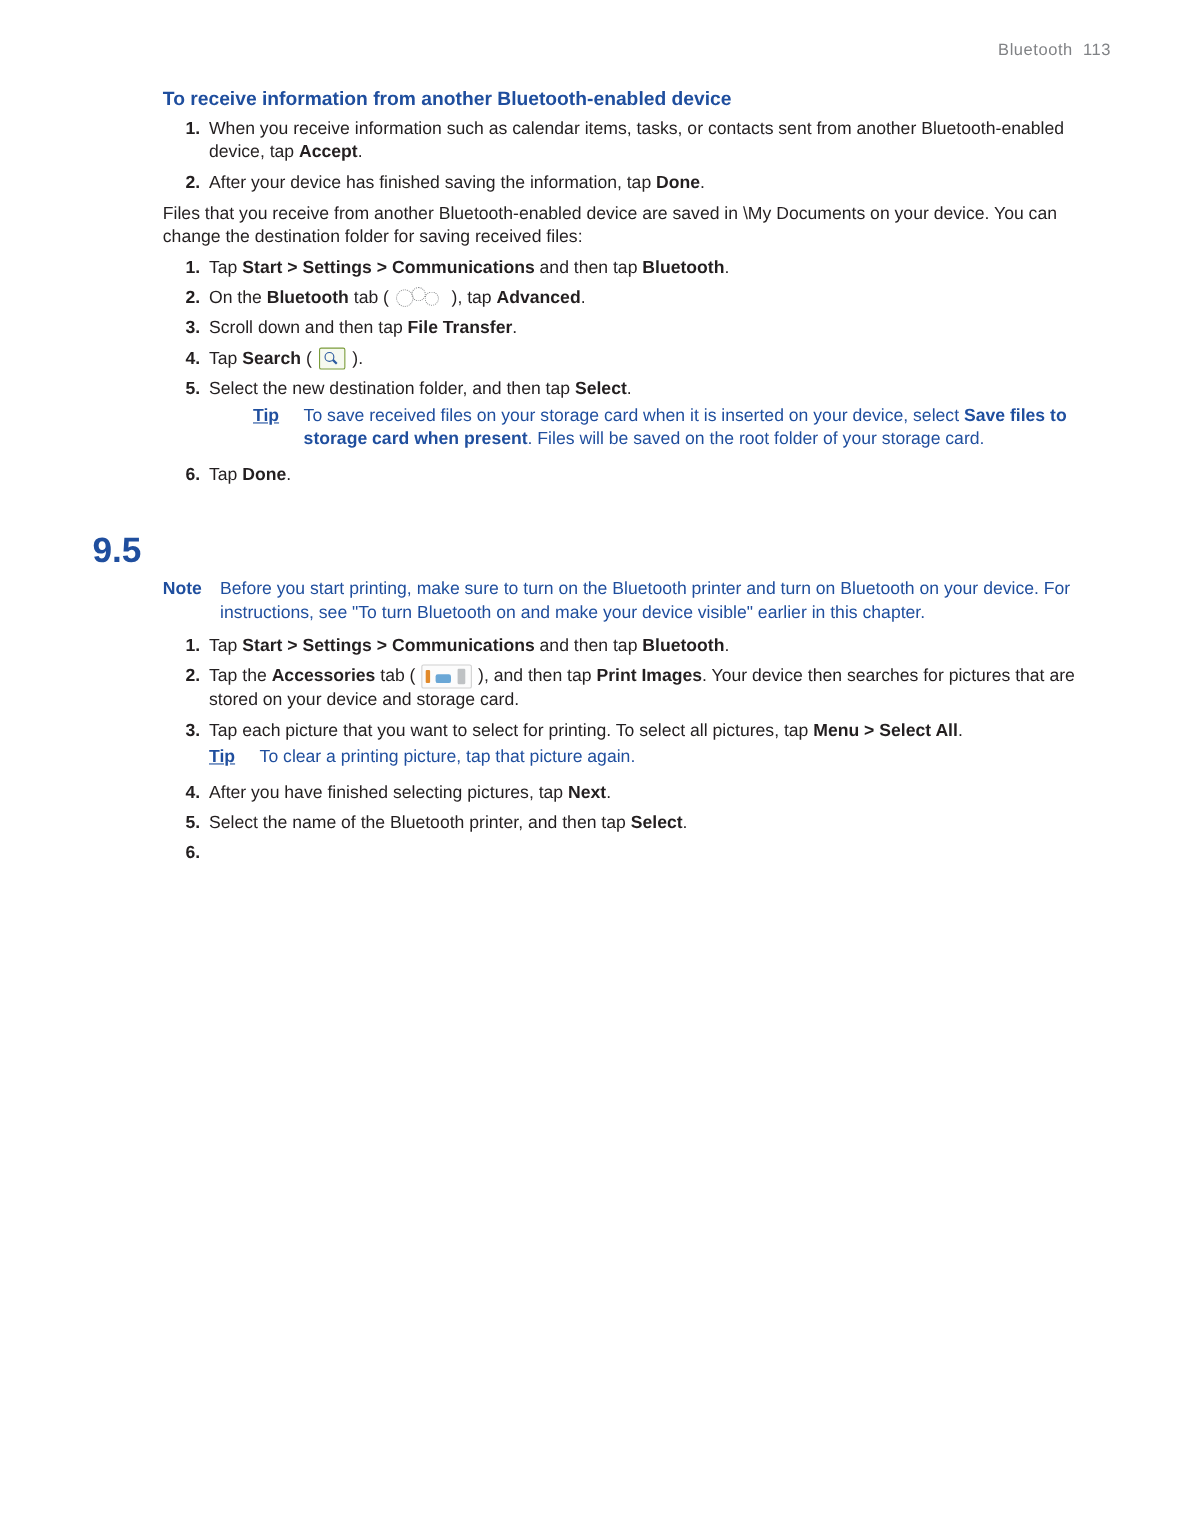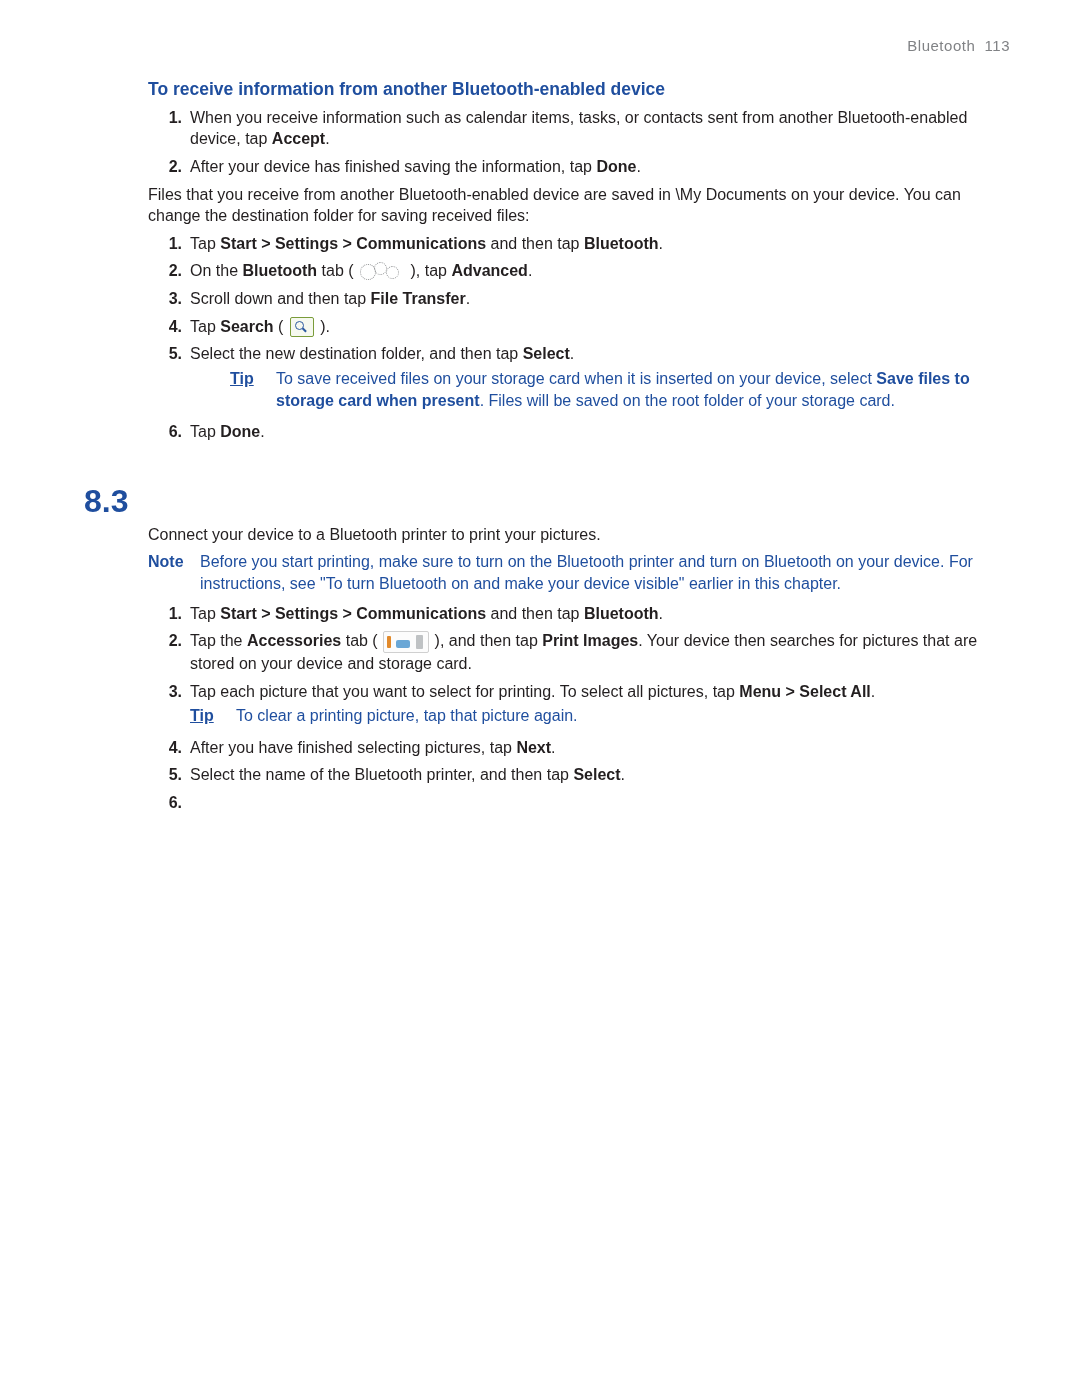--- a/index.html
+++ b/index.html
@@ -200,23 +200,22 @@
         <div class="tip-body"><span>To save received files on your storage card when it is inserted on your device, select </span><b>Save files to storage card when present</b><span>. Files will be saved on the root folder of your storage card.</span></div>
       </div>
     </li>
     <li>
       <span class="num">6.</span>
       <span><span>Tap </span><b>Done</b><span>.</span></span>
     </li>
   </ol>
 
   <div class="section-title">
-    <span class="numlbl">8.3</span>
+    <span class="numlbl">9.5</span>
   </div>
-  <div class="body-text">Connect your device to a Bluetooth printer to print your pictures.</div>
   <div class="note-row">
     <div class="note-label">Note</div>
     <div class="note-body">Before you start printing, make sure to turn on the Bluetooth printer and turn on Bluetooth on your device. For instructions, see "To turn Bluetooth on and make your device visible" earlier in this chapter.</div>
   </div>
 
   <ol class="steps">
     <li>
       <span class="num">1.</span>
       <span><span>Tap </span><b>Start &gt; Settings &gt; Communications</b><span> and then tap </span><b>Bluetooth</b><span>.</span></span>
     </li>

